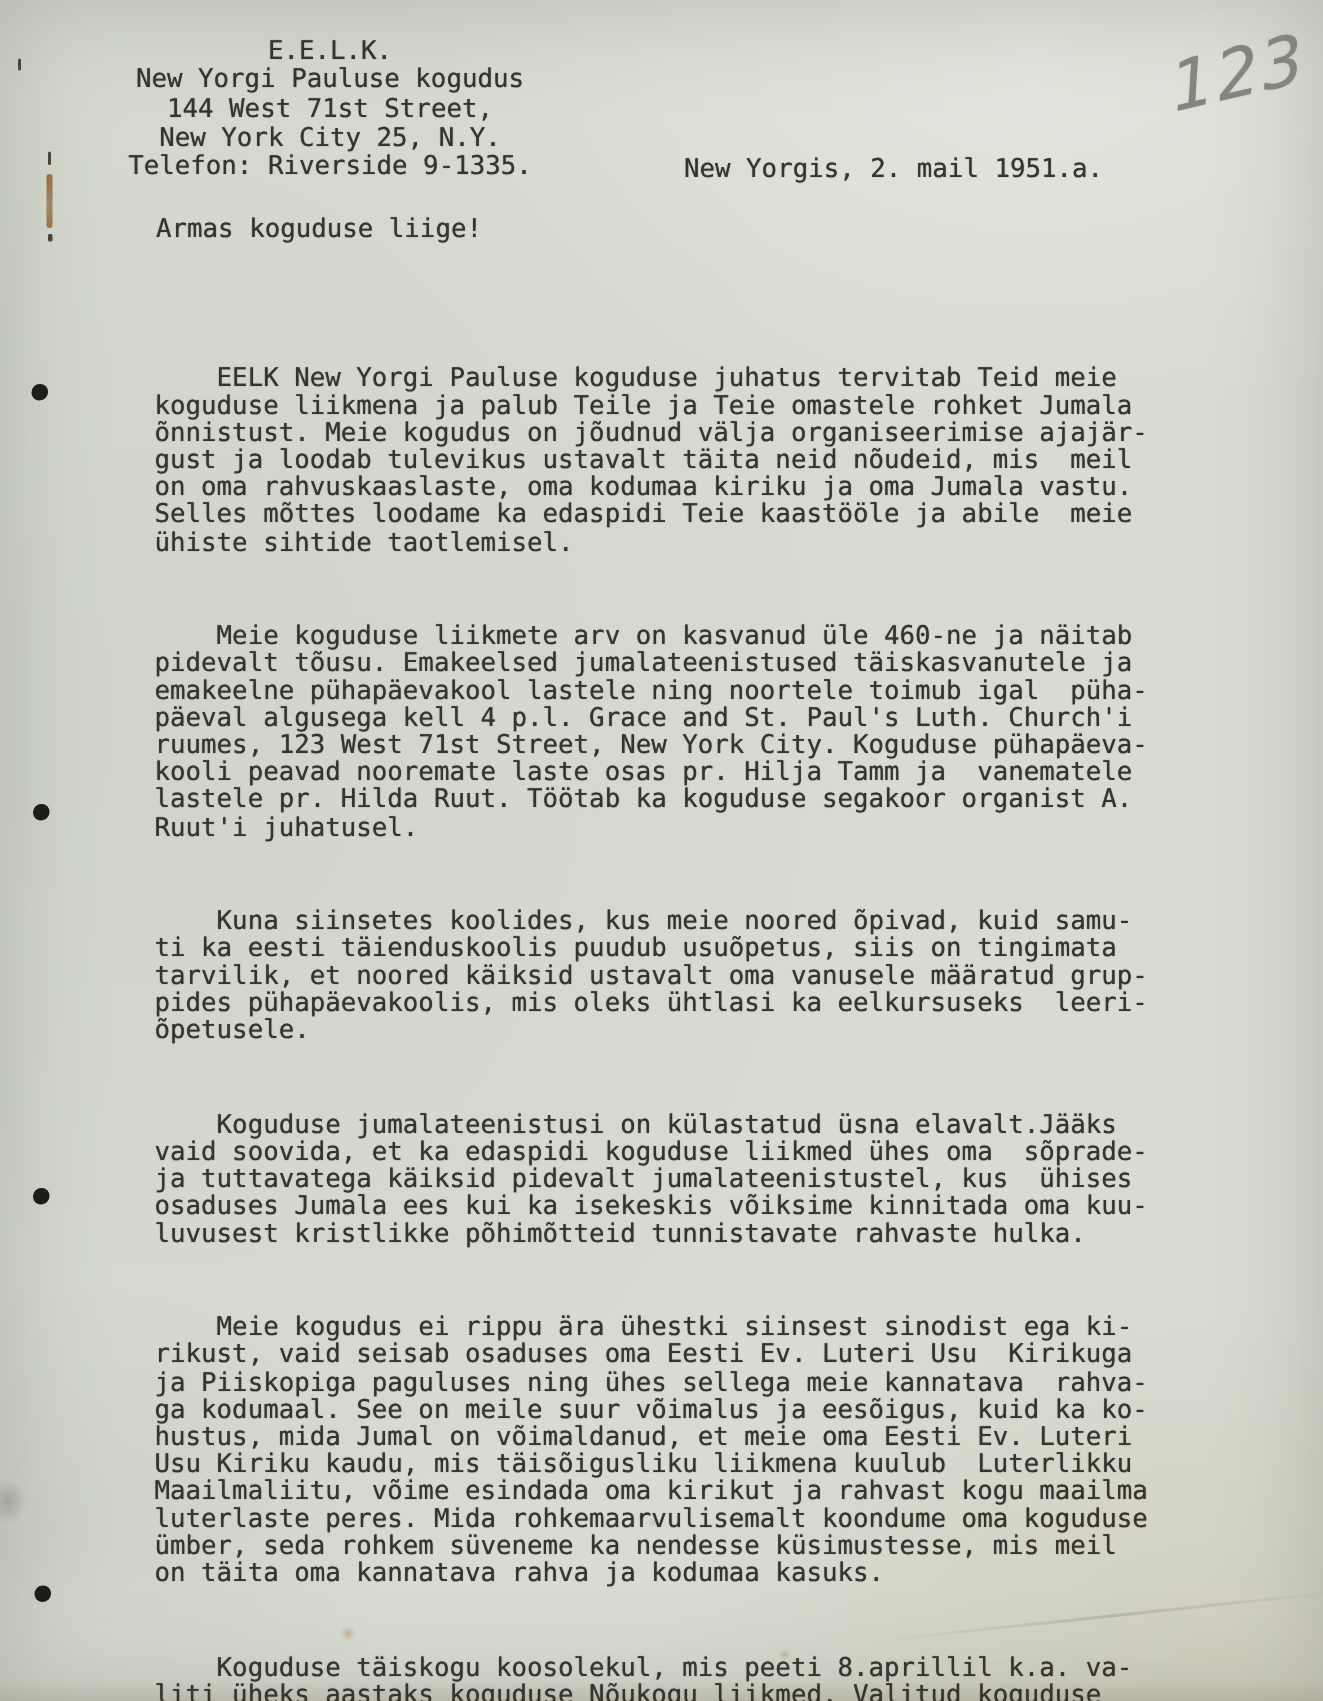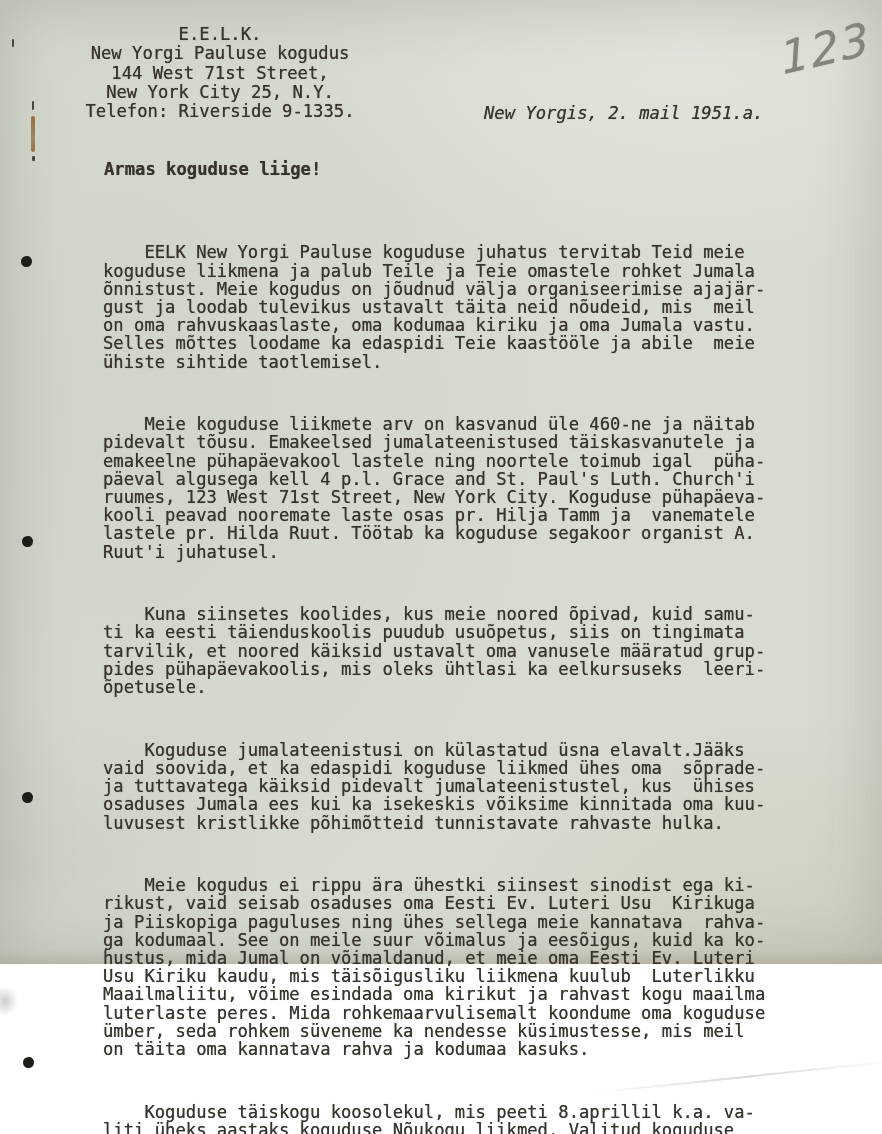--- a/index.html
+++ b/index.html
@@ -9,21 +9,21 @@
     --rust: #96622c;
   }
   * { margin: 0; padding: 0; box-sizing: border-box; }
   html, body {
     width: 882px; height: 1134px;
     font-family: "DejaVu Sans Mono", "Liberation Mono", monospace;
   }
   body { overflow: hidden; }
   .page {
     position: relative;
-    width: 882px; height: 964px;
+    width: 882px; height: 1134px;
     background-color: var(--paper);
     background-image:
       linear-gradient(to top, rgba(148,138,104,0.22), rgba(148,138,104,0) 14px),
       radial-gradient(ellipse 620px 380px at 78% 4%, rgba(255,255,255,0.28), rgba(255,255,255,0) 65%),
       radial-gradient(ellipse 700px 900px at 12% 42%, rgba(118,128,108,0.08), rgba(118,128,108,0) 70%),
       radial-gradient(ellipse 520px 320px at 92% 97%, rgba(172,150,108,0.16), rgba(172,150,108,0) 72%),
       radial-gradient(ellipse 340px 240px at 4% 90%, rgba(120,125,112,0.10), rgba(120,125,112,0) 70%),
       radial-gradient(circle 5px at 232px 1089px, rgba(150,100,40,0.35), rgba(150,100,40,0) 100%),
       radial-gradient(circle 4px at 523px 1103px, rgba(150,100,40,0.28), rgba(150,100,40,0) 100%),
       radial-gradient(circle 4px at 436px 1015px, rgba(160,120,60,0.25), rgba(160,120,60,0) 100%);
@@ -35,22 +35,22 @@
     line-height: 18.2px;
     text-shadow: 0 0 0.7px rgba(45,42,35,0.75);
     white-space: pre;
   }
   .letterhead {
     position: absolute; left: 36px; top: 25px; width: 368px;
     text-align: center;
     white-space: pre-line;
     line-height: 19.3px;
   }
-  .dateline { position: absolute; left: 484px; top: 104px; font-style: italic; }
-  .salutation { position: absolute; left: 104px; top: 160px; font-weight: bold; }
+  .dateline { position: absolute; left: 456px; top: 104px; }
+  .salutation { position: absolute; left: 104px; top: 144px; }
   .letter-body { position: absolute; left: 103px; top: 207px; }
   .letter-body pre {
     font: inherit; color: inherit; text-shadow: inherit;
     white-space: pre;
     margin: 0 0 8px 0;
   }
   .handwritten {
     position: absolute; left: 780px; top: 22px;
     font-family: "DejaVu Sans", sans-serif;
     font-style: italic;

